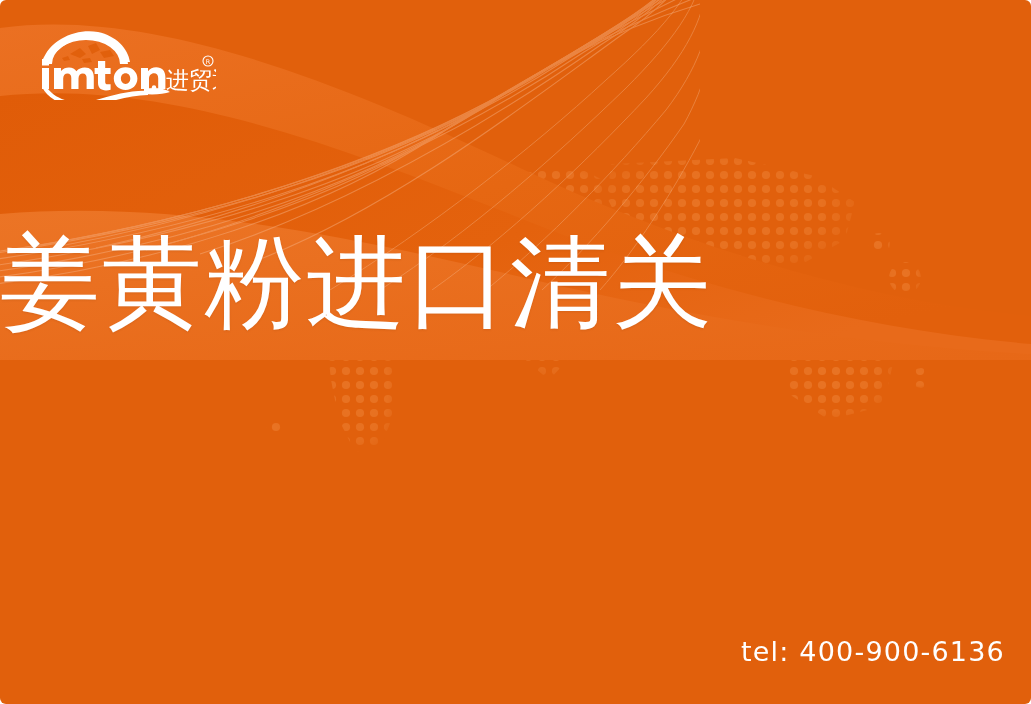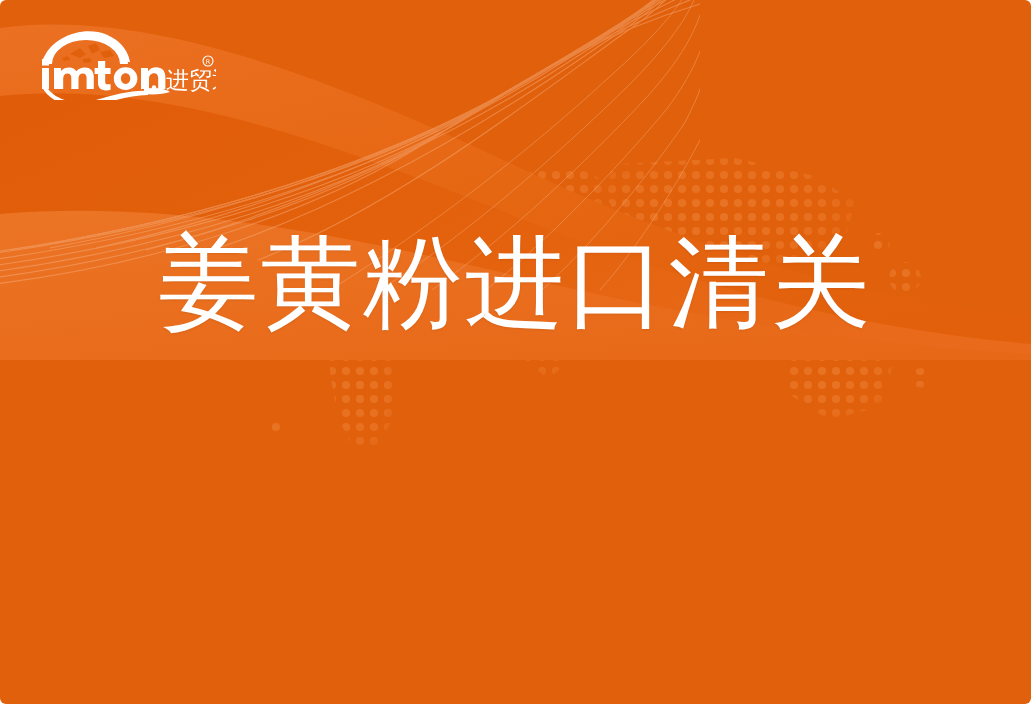--- a/index.html
+++ b/index.html
@@ -61,21 +61,21 @@
     width: 180px;
     height: 72px;
   }
 
   
   #headline {
     position: absolute;
     left: 0;
     top: 224px;
     width: 1031px;
-    text-align: center;
+    text-align: left;
     color: #ffffff;
     font-size: 100px;
     line-height: 118px;
     letter-spacing: 2px;
     font-weight: 400;
     font-family: "DejaVu Sans", "Liberation Sans", sans-serif;
     text-shadow: 0 1px 2px rgba(140,60,10,0.18);
   }
   #headline .hl-line { display: block; white-space: nowrap; }
 
@@ -225,14 +225,15 @@
       <path d="M10 58 C 18 72, 40 78, 60 72 C 78 67, 96 62, 112 63 L112 67 C 96 67, 80 72, 62 77 C 38 83, 14 75, 6 59 Z"></path>
       <path d="M108 61 C 118 59, 128 60, 134 64 C 128 66, 118 67, 108 66 Z"></path>
       <circle cx="118" cy="59.5" r="2.2"></circle>
     </g>
   </svg>
 
   <div id="headline">
     <span class="hl-line">姜黄粉进口清关</span>
   </div>
 
+  <div id="phone">tel: 400-900-6136</div>
 
 </div>
 
 </body></html>

